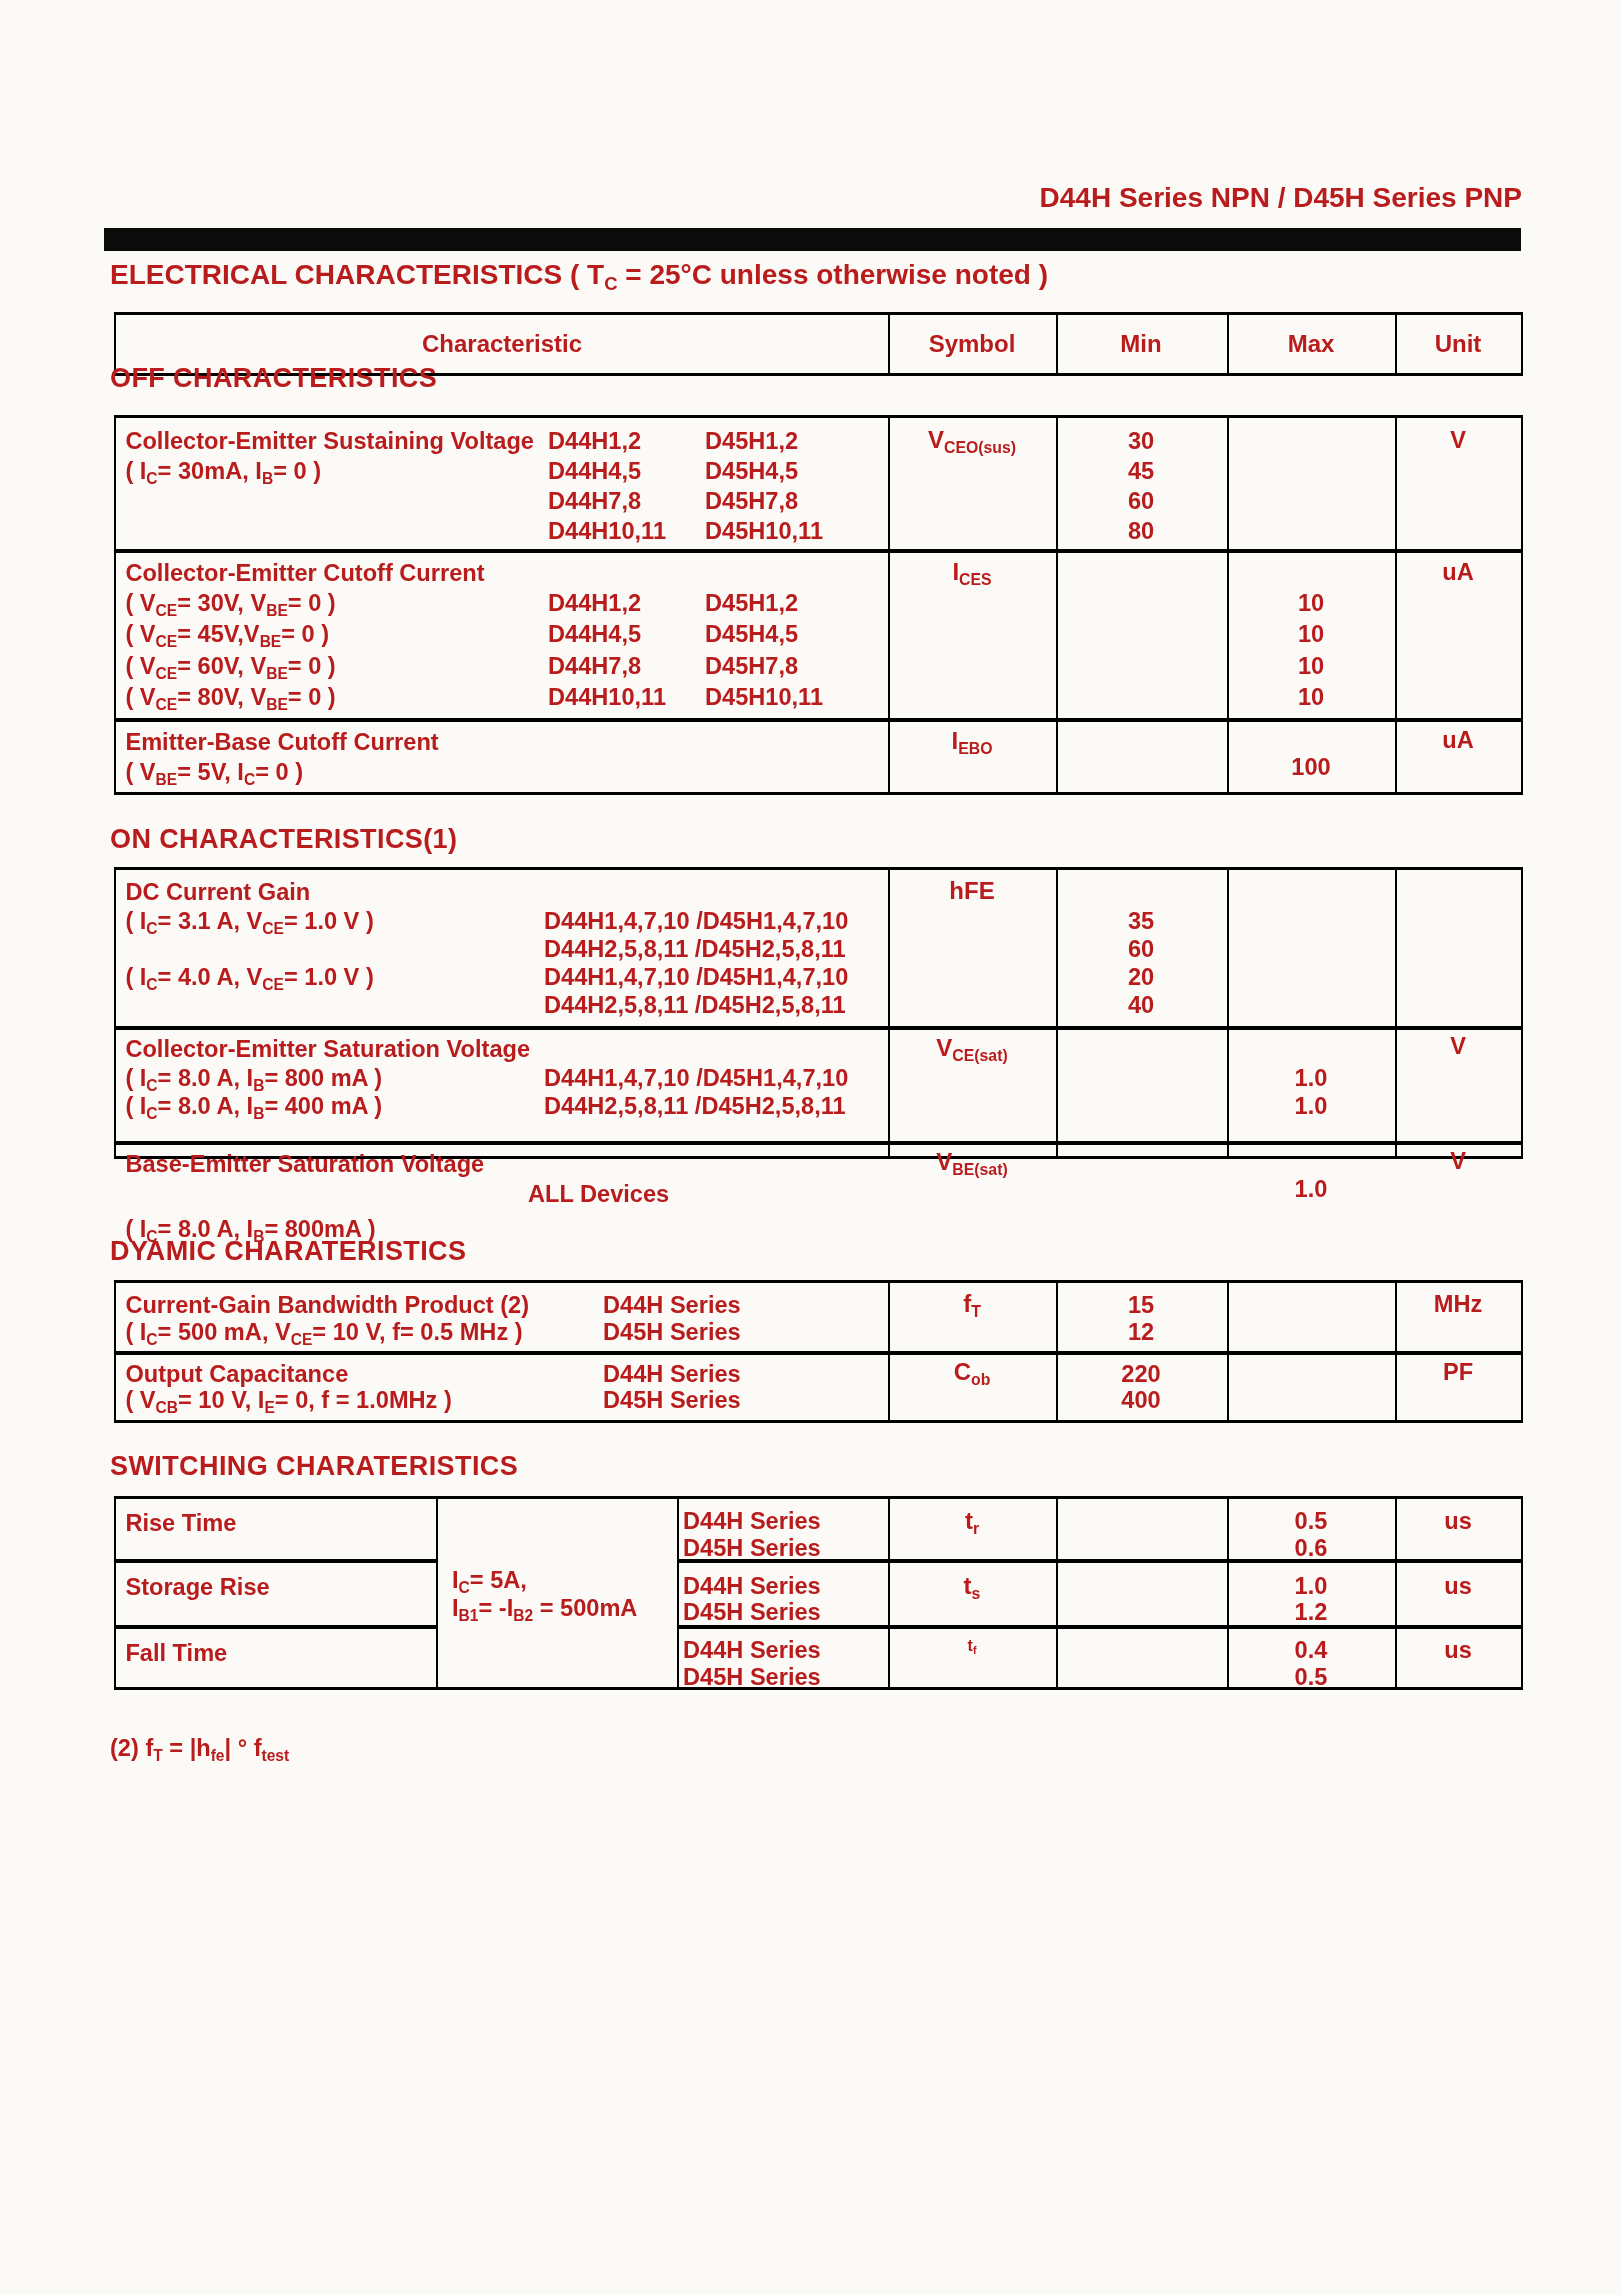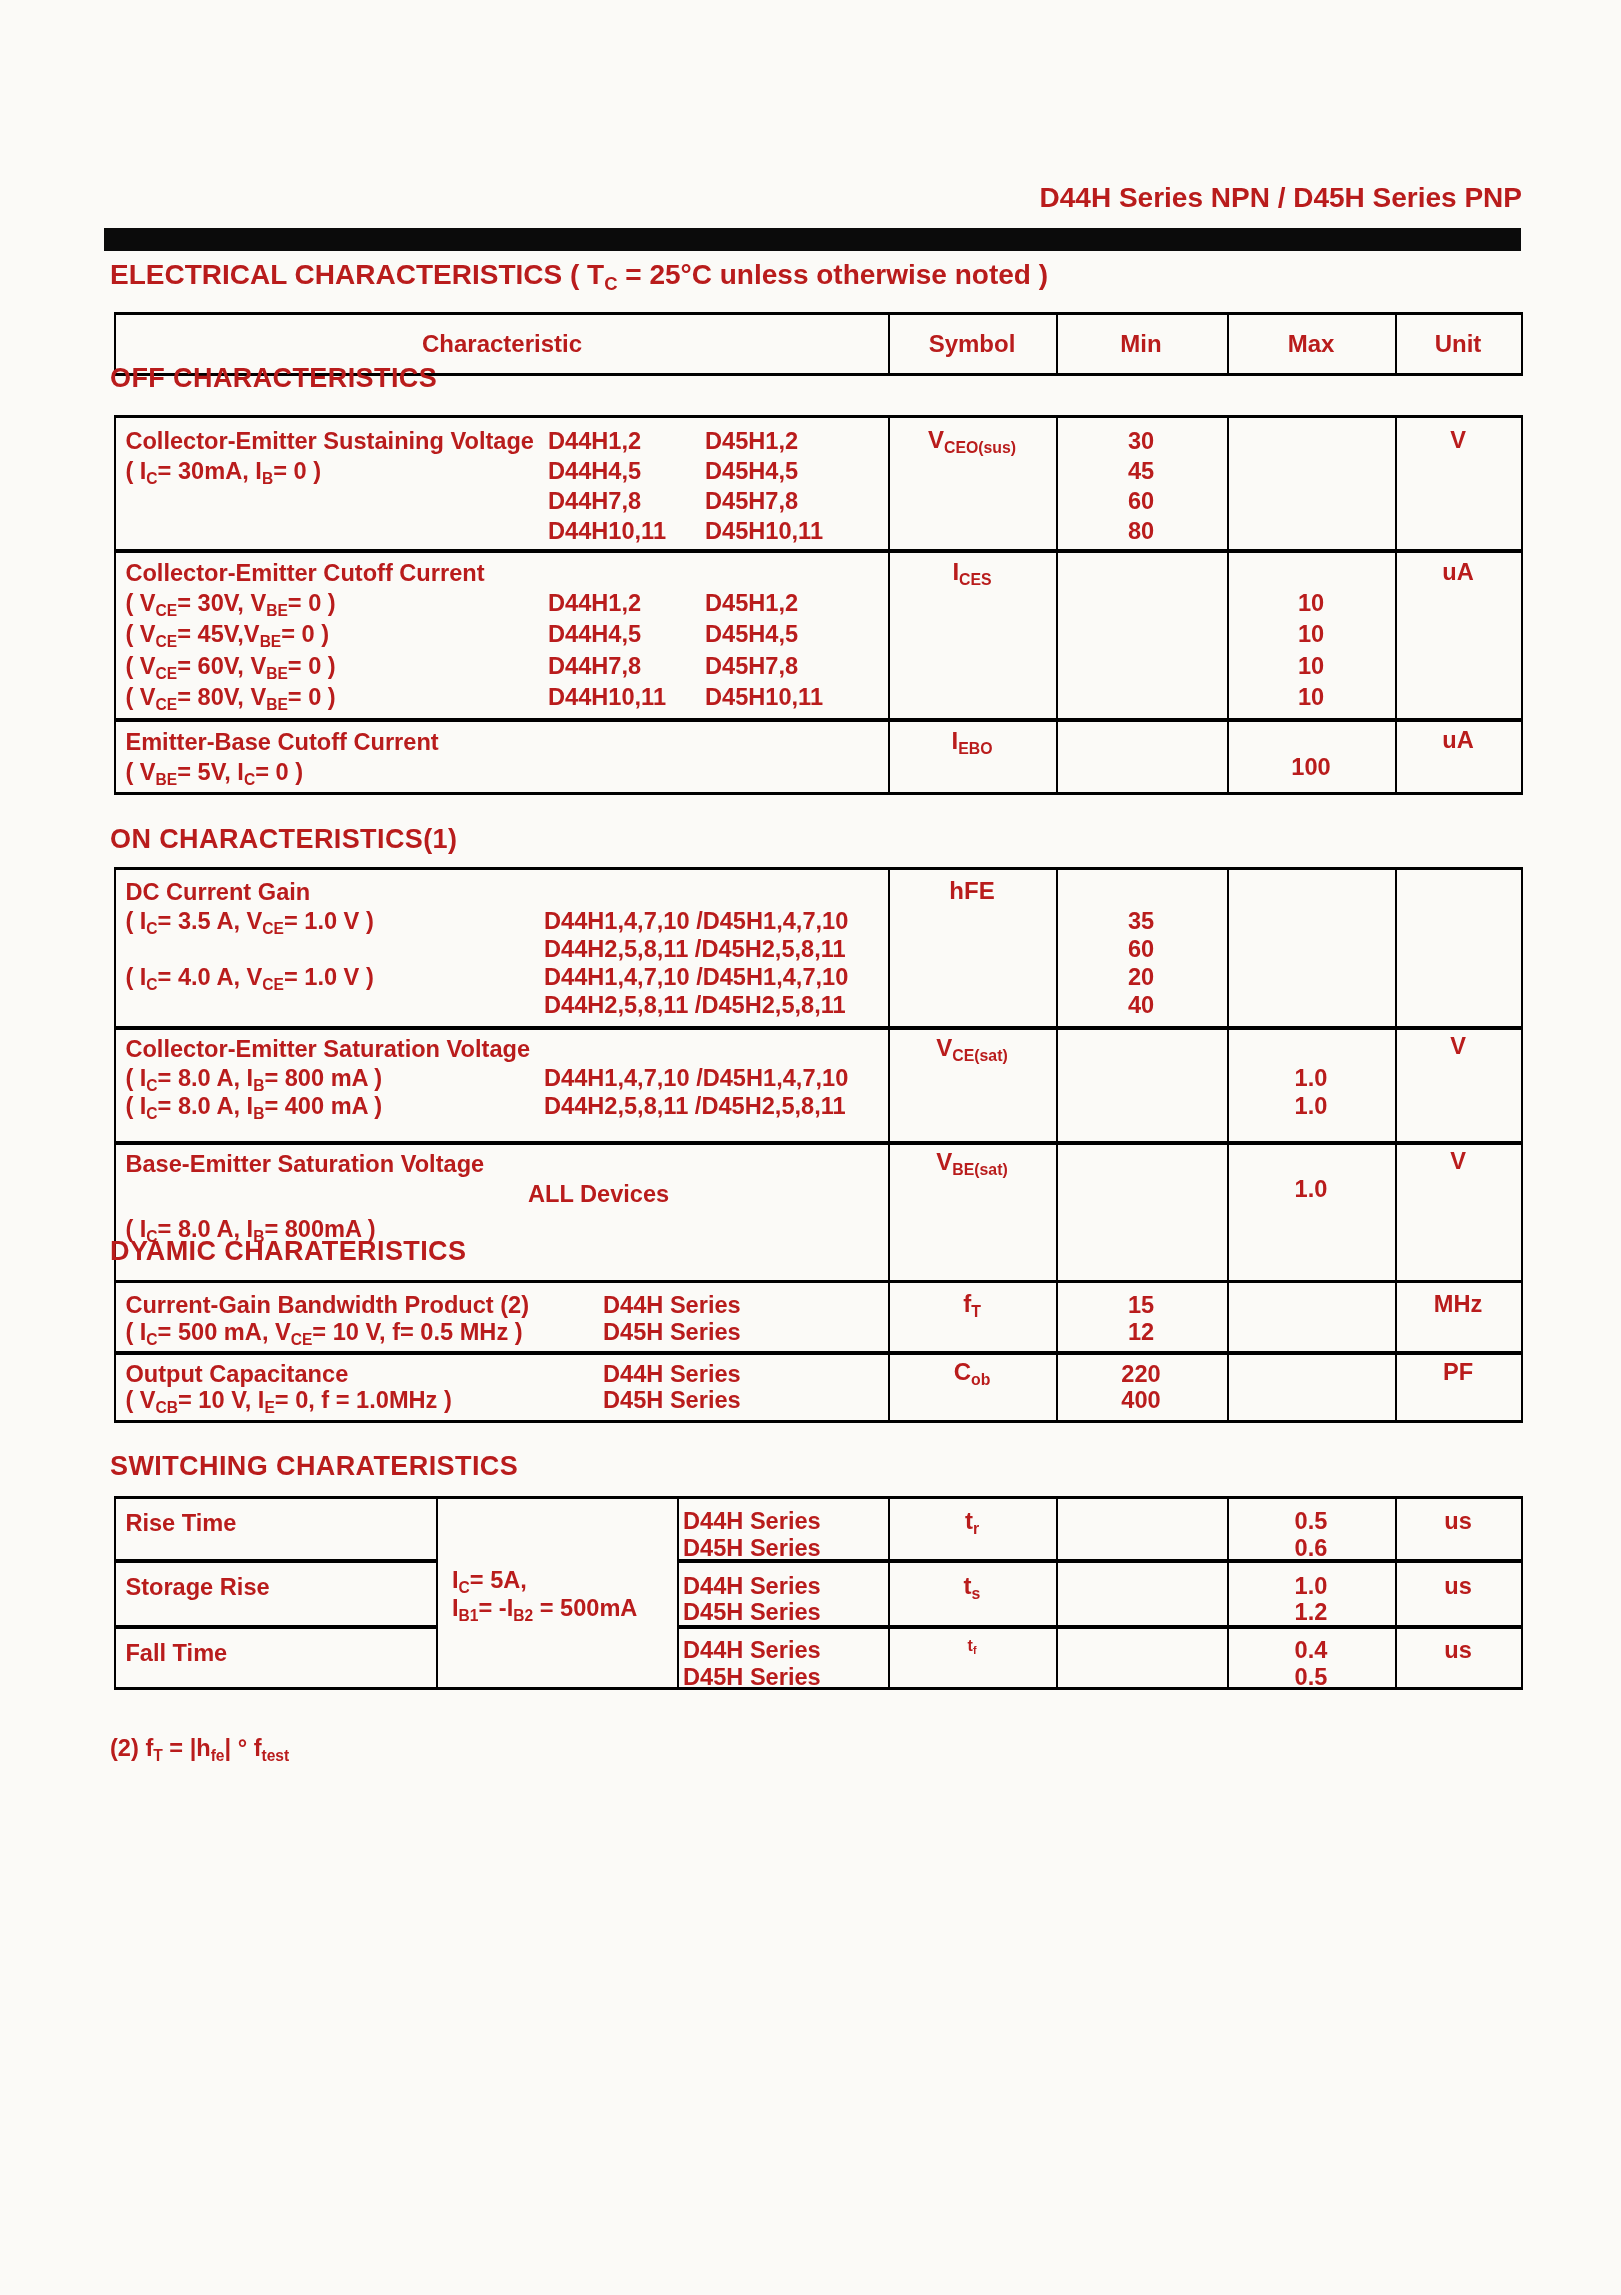--- a/index.html
+++ b/index.html
@@ -95,30 +95,30 @@
 
     <div class="ln" style="left:9.4px; top:311px;">Emitter-Base Cutoff Current</div>
     <div class="ln" style="left:9.4px; top:341px;"><span>( V</span><sub>BE</sub><span>= 5V, I</span><sub>C</sub><span>= 0 )</span></div>
     <div class="ln ctr" style="left:856px; top:310px; font-size:24px;"><span>I</span><sub>EBO</sub></div>
     <div class="ln ctr" style="left:1195px; top:336px;">100</div>
     <div class="ln ctr" style="left:1342px; top:309px;">uA</div>
   </div>
 
   <div class="sec" style="left:110px; top:824px;">ON CHARACTERISTICS(1)</div>
 
-  <div class="tbl" style="left:114px; top:867px; width:1409px; height:416px;text-decoration:underline;">
+  <div class="tbl" style="left:114px; top:867px; width:1409px; height:292px;text-decoration:underline;">
     <div class="vl" style="left:772px;"></div>
     <div class="vl" style="left:940px;"></div>
     <div class="vl" style="left:1111px;"></div>
     <div class="vl" style="left:1279px;"></div>
     <div class="hl" style="top:156px;"></div>
     <div class="hl" style="top:271px;"></div>
 
     <div class="ln" style="left:9.4px; top:9.4px;">DC Current Gain</div>
-    <div class="ln" style="left:9.4px; top:38px;"><span>( I</span><sub>C</sub><span>= 3.5 A, V</span><sub>CE</sub><span>= 1.0 V )</span></div>
+    <div class="ln" style="left:9.4px; top:38px;"><span>( I</span><sub>C</sub><span>= 3.1 A, V</span><sub>CE</sub><span>= 1.0 V )</span></div>
     <div class="ln" style="left:9.4px; top:94px;"><span>( I</span><sub>C</sub><span>= 4.0 A, V</span><sub>CE</sub><span>= 1.0 V )</span></div>
     <div class="ln" style="left:428px; top:38px;">D44H1,4,7,10  /D45H1,4,7,10</div>
     <div class="ln" style="left:428px; top:66px;">D44H2,5,8,11  /D45H2,5,8,11</div>
     <div class="ln" style="left:428px; top:94px;">D44H1,4,7,10  /D45H1,4,7,10</div>
     <div class="ln" style="left:428px; top:122px;">D44H2,5,8,11  /D45H2,5,8,11</div>
     <div class="ln ctr" style="left:856px; top:7.9px; font-size:24px;"><span>hFE</span></div>
     <div class="ln ctr" style="left:1025px; top:38px;">35</div>
     <div class="ln ctr" style="left:1025px; top:66px;">60</div>
     <div class="ln ctr" style="left:1025px; top:94px;">20</div>
     <div class="ln ctr" style="left:1025px; top:122px;">40</div>

